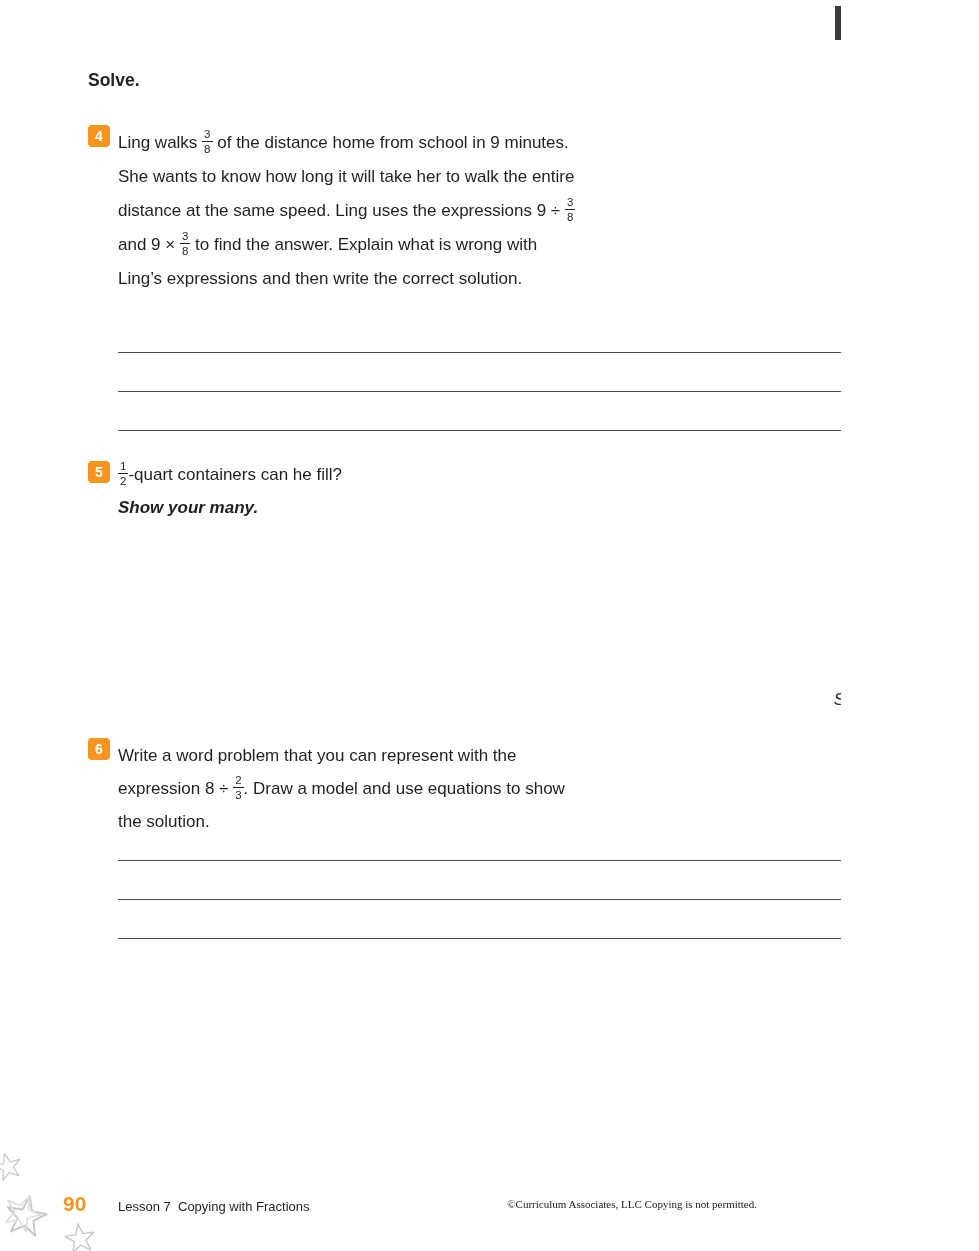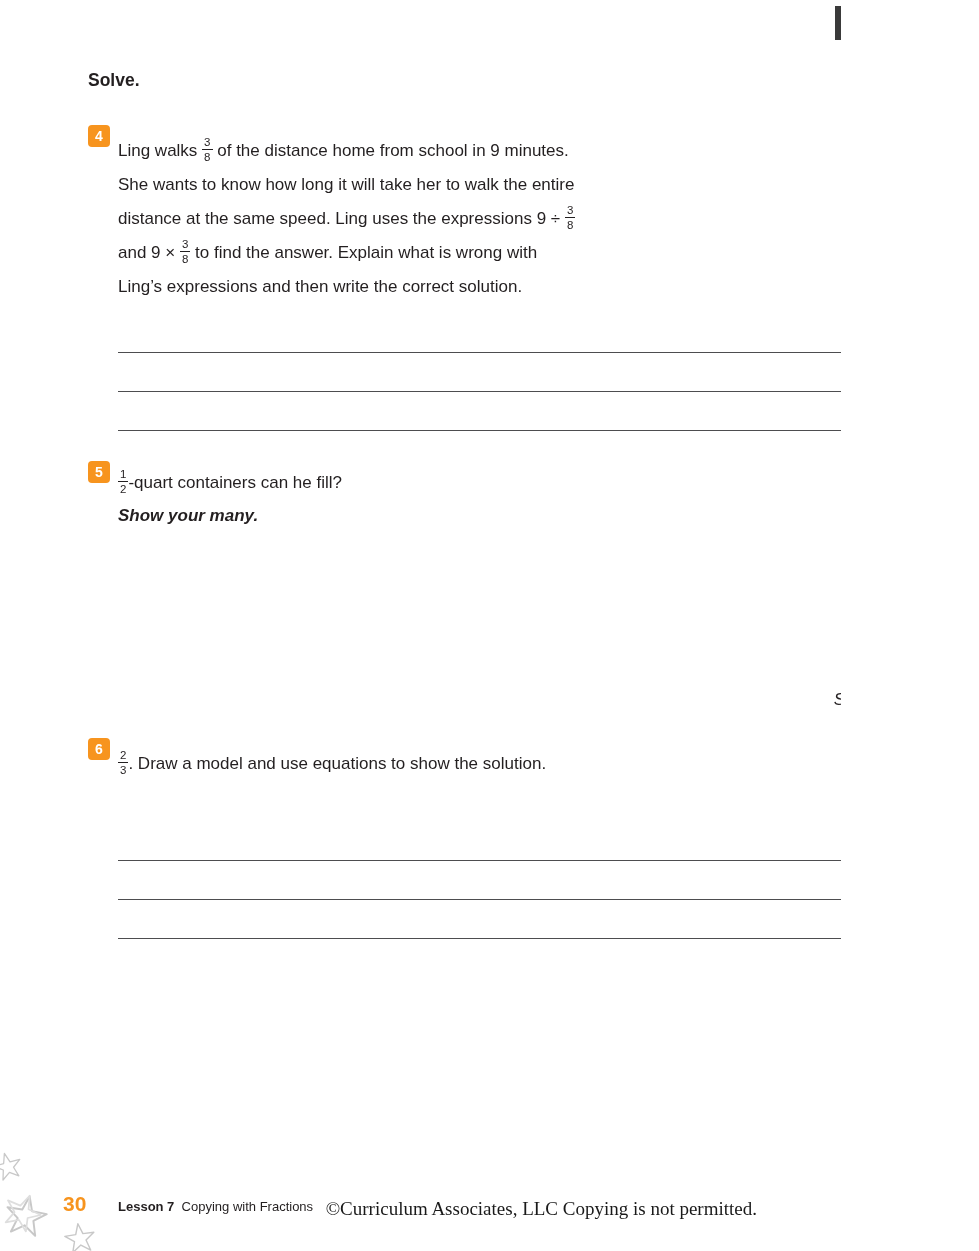--- a/index.html
+++ b/index.html
@@ -25,21 +25,21 @@
   .numbox {
     position:absolute; left:0; top:3px;
     width:22px; height:22px;
     background:var(--accent,#f7941e);
     color:#ffffff;
     border-radius:4px;
     font-size:14px; font-weight:bold;
     display:flex; align-items:center; justify-content:center;
   }
   .ptext {
-    margin:12px 0 0 30px;
+    margin:4px 0 0 30px;
     font-size:17px;
   }
   .lh-wide  { line-height:34px; width:462px; }
   .lh-med   { line-height:33px; width:462px; }
   .lh-tight { line-height:26px; width:450px; }
   .frac {
     display:inline-block;
     vertical-align:middle;
     position:relative; top:-2px;
     text-align:center;
@@ -74,25 +74,25 @@
   }
   .footer-pagenum {
     position:absolute; left:63px; top:1192px;
     color:var(--accent,#f7941e);
     font-size:21px; font-weight:bold;
   }
   .footer-lesson {
     position:absolute; left:118px; top:1199px;
     font-size:13px;
   }
-  .footer-lesson .lbl { font-weight:bold; }
+  .footer-lesson .lbl { font-weight:normal; }
   .footer-copy {
     position:absolute; right:84px; top:1198px;
     font-family:"Liberation Serif", serif;
-    font-size:19px;
+    font-size:11px;
     color:#1a1a1a;
   }
   .stars {
     position:absolute; left:-8px; bottom:-10px;
   }
 </style>
 </head>
 <body>
 
 <div class="sheet">
@@ -116,28 +116,28 @@
     <p class="show-work">Show your many.</p>
   </section>
 
   <div class="solution-row">
     <span class="solution-label">Solution:</span>
     <span class="solution-line"></span>
   </div>
 
   <section class="problem" style="top:735px;">
     <span class="numbox">6</span>
-    <p class="ptext lh-med"><span class="frac"><span class="num">2</span><span class="den">3</span></span><span>. Draw a model and use equations to show the solution.</span></p>
+    <p class="ptext lh-med"><span>Write a word problem that you can represent with the expression 8 ÷ </span><span class="frac"><span class="num">2</span><span class="den">3</span></span><span>. Draw a model and use equations to show the solution.</span></p>
   </section>
 
   <div class="answer-line" style="top:860px;"></div>
   <div class="answer-line" style="top:899px;"></div>
   <div class="answer-line" style="top:938px;"></div>
 
-  <span class="footer-pagenum">30</span>
+  <span class="footer-pagenum">90</span>
   <span class="footer-lesson"><span class="lbl">Lesson 7</span>&nbsp;&nbsp;<span>Copying with Fractions</span></span>
   <span class="footer-copy">©Curriculum Associates, LLC    Copying is not permitted.</span>
 
   <svg class="stars" width="140" height="110" viewBox="0 0 140 110">
     <g fill="none" stroke="#c8c8c8" stroke-width="1.3" stroke-linejoin="round">
       <polygon transform="translate(16,16) rotate(-15)" points="0,-14 3.3,-4.5 13.3,-4.3 5.3,1.7 8.2,11.3 0,5.6 -8.2,11.3 -5.3,1.7 -13.3,-4.3 -3.3,-4.5"></polygon>
       <polygon transform="translate(34,66) rotate(10) scale(1.5)" points="0,-14 3.3,-4.5 13.3,-4.3 5.3,1.7 8.2,11.3 0,5.6 -8.2,11.3 -5.3,1.7 -13.3,-4.3 -3.3,-4.5"></polygon>
       <polygon transform="translate(88,88) rotate(-8) scale(1.1)" points="0,-14 3.3,-4.5 13.3,-4.3 5.3,1.7 8.2,11.3 0,5.6 -8.2,11.3 -5.3,1.7 -13.3,-4.3 -3.3,-4.5"></polygon>
       <polygon transform="translate(30,62) rotate(24) scale(1.35)" points="0,-14 3.3,-4.5 13.3,-4.3 5.3,1.7 8.2,11.3 0,5.6 -8.2,11.3 -5.3,1.7 -13.3,-4.3 -3.3,-4.5" stroke="#dedede"></polygon>
     </g>

